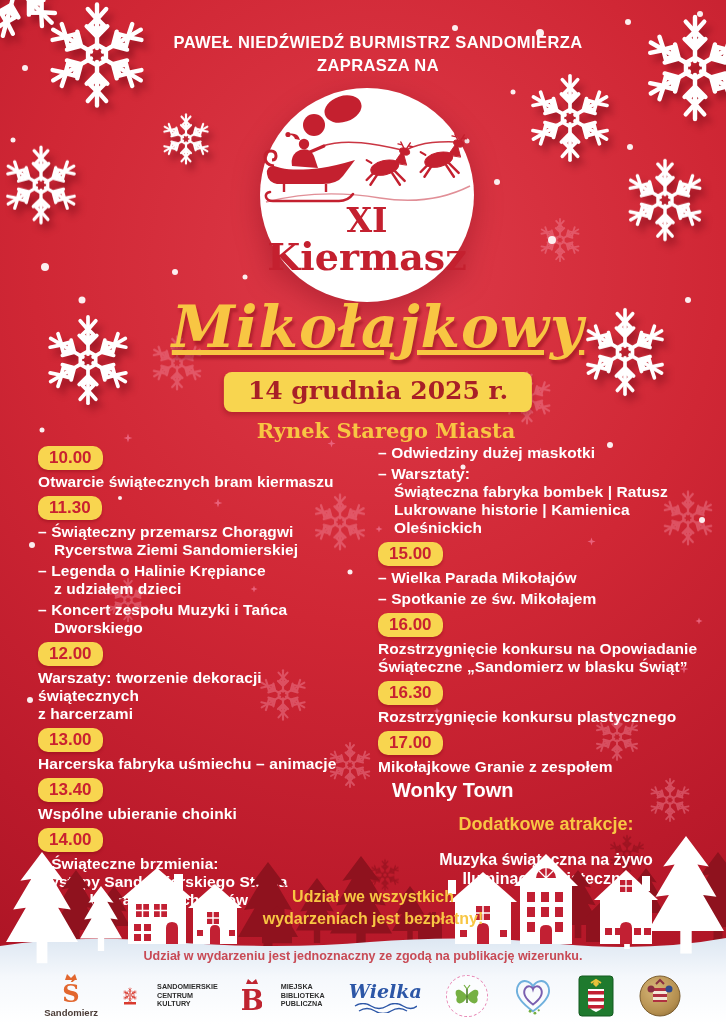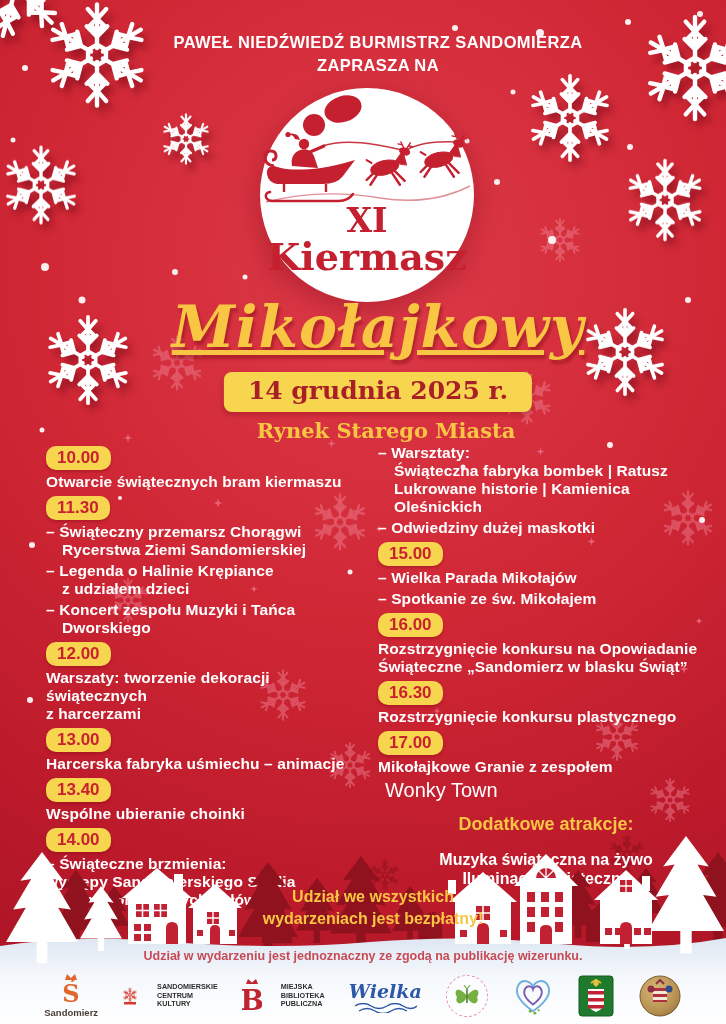--- a/index.html
+++ b/index.html
@@ -20,29 +20,29 @@
   .moon text{font-family:"DejaVu Serif","Liberation Serif",serif;font-weight:bold;fill:#c4202f;}
   .title{position:absolute;top:296px;left:0;width:100%;margin:0;text-align:center;
     font:italic 800 57px/1.1 "DejaVu Serif","Liberation Serif",serif;color:#f8c643;
     text-shadow:2px 4px 3px rgba(110,0,14,.38);letter-spacing:1px;text-decoration:underline;}
   .date-pill{position:absolute;top:372px;left:50%;transform:translateX(-50%);
     background:#f8d54f;color:#a81f27;border-radius:8px;padding:4px 24px 7px;
     font:700 25px "DejaVu Serif","Liberation Serif",serif;box-shadow:0 3px 5px rgba(110,0,14,.3);}
   .venue{position:absolute;top:418px;left:8px;width:100%;text-align:center;
     font:700 21px "DejaVu Serif","Liberation Serif",serif;color:#f8c643;}
   .col{position:absolute;top:444px;}
-  .col-left{left:46px;width:322px;}
+  .col-left{left:38px;width:322px;}
   .col-right{left:378px;width:336px;}
   .time-pill{display:inline-block;background:#f8d54f;color:#c92130;
     font-weight:800;font-size:17px;line-height:1;padding:3px 11px 4px;border-radius:10px;
     margin:2px 0 3px;box-shadow:0 2px 3px rgba(110,0,14,.3);}
   .event{font-weight:600;font-size:15.5px;line-height:18px;color:#fff;margin:0 0 3px;
     white-space:pre-line;letter-spacing:.1px;}
   .hang{padding-left:16px;text-indent:-16px;}
-  .band-name{font-weight:400;font-size:20px;color:#fff;margin:1px 7px 0;}
+  .band-name{font-weight:700;font-size:20px;color:#fff;margin:1px 14px 0;}
   .extras{margin-top:12px;text-align:center;}
   .extras-heading{font-weight:800;font-size:18px;color:#f8c643;margin-bottom:15px;}
   .extras-item{font-weight:600;font-size:16px;line-height:19px;color:#fff;}
   .free-note{position:absolute;left:223px;top:886px;width:300px;text-align:center;
     color:#f8c643;font-weight:800;font-size:16px;line-height:1.35;white-space:pre-line;z-index:4;}
   .scene{position:absolute;left:0;bottom:0;width:726px;height:190px;z-index:2;}
   .footer{position:absolute;left:0;top:944px;width:726px;z-index:5;}
   .consent{text-align:center;font-weight:600;font-size:12.5px;color:#c84a55;margin-top:5px;}
   .logos{display:flex;justify-content:center;align-items:center;gap:24px;margin-top:7px;height:52px;}
   .logo{display:flex;flex-direction:column;align-items:center;gap:1px;}
@@ -261,24 +261,24 @@
     <div class="event">Harcerska fabryka uśmiechu – animacje</div>
     <div><span class="time-pill">13.40</span></div>
     <div class="event">Wspólne ubieranie choinki</div>
     <div><span class="time-pill">14.00</span></div>
     <div class="event">– Świąteczne brzmienia:
 występy Sandomierskiego Studia
 Piosenki oraz Złotych Orłów</div>
   </section>
 
   <section class="col col-right">
+    <div class="event hang">– Odwiedziny dużej maskotki</div>
     <div class="event hang">– Warsztaty:
 Świąteczna fabryka bombek | Ratusz
 Lukrowane historie | Kamienica Oleśnickich</div>
-    <div class="event hang">– Odwiedziny dużej maskotki</div>
     <div><span class="time-pill">15.00</span></div>
     <div class="event hang">– Wielka Parada Mikołajów</div>
     <div class="event hang">– Spotkanie ze św. Mikołajem</div>
     <div><span class="time-pill">16.00</span></div>
     <div class="event">Rozstrzygnięcie konkursu na Opowiadanie
 Świąteczne „Sandomierz w blasku Świąt”</div>
     <div><span class="time-pill">16.30</span></div>
     <div class="event">Rozstrzygnięcie konkursu plastycznego</div>
     <div><span class="time-pill">17.00</span></div>
     <div class="event">Mikołajkowe Granie z zespołem</div>

